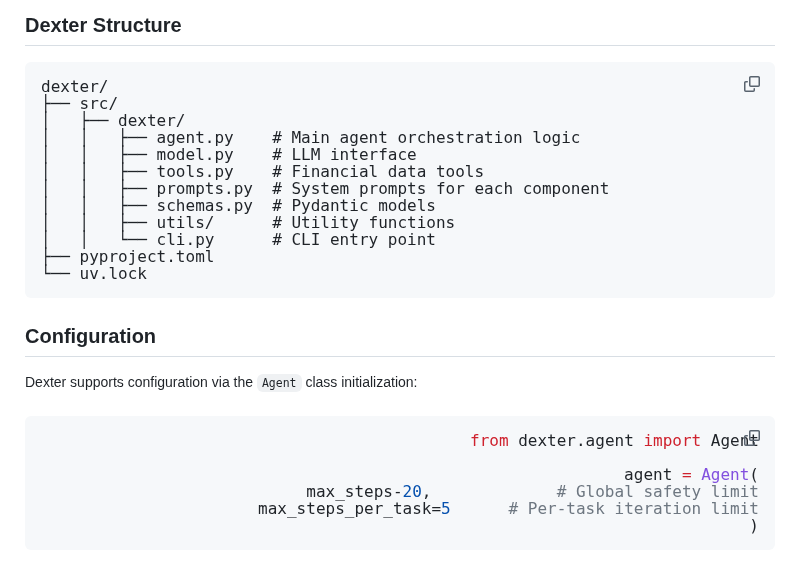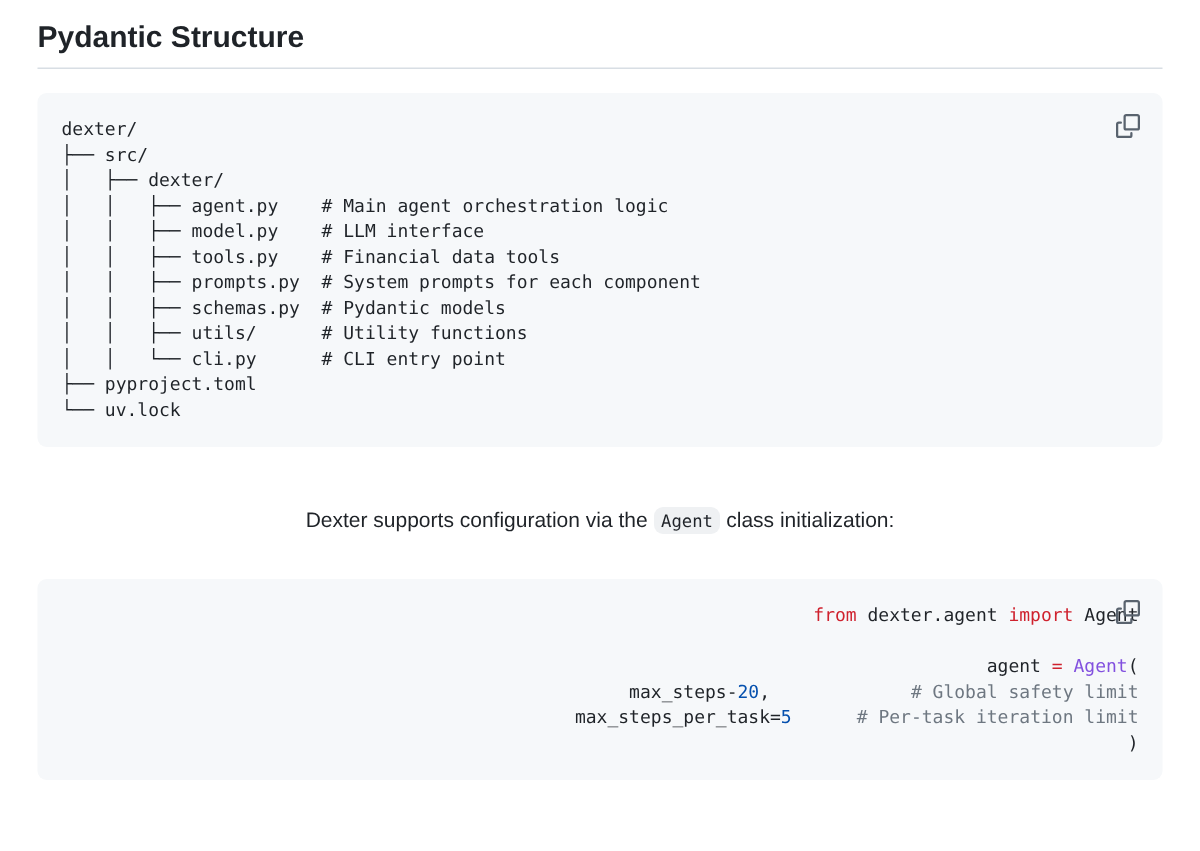--- a/index.html
+++ b/index.html
@@ -26,21 +26,21 @@
   .code-block {
     position: relative;
     background: #f6f8fa;
     border-radius: 6px;
     padding: 16px;
     margin: 0 0 8px 0;
   }
   pre.code-pre {
     margin: 0;
     font-family: "DejaVu Sans Mono", "Liberation Mono", monospace;
-    font-size: 12px;
+    font-size: 16px;
     line-height: 17px;
     color: #1f2328;
     white-space: pre;
     overflow: hidden;
   }
   .code-line { min-height: 17px; white-space: pre; text-align: right; }
 
   .copy-btn {
     position: absolute;
     top: 9px;
@@ -54,41 +54,40 @@
     color: #59636e;
     cursor: pointer;
     display: flex;
     align-items: center;
     justify-content: center;
   }
   .copy-btn svg { display: block; }
 
   p.md-paragraph {
     font-size: 14px;
-    line-height: 30px;
-    margin: 33px 0 24px 0;
+    line-height: 18px;
+    margin: 16px 0 24px 0;
     color: #1f2328;
-    text-align: center;
   }
   code.inline-code {
     font-family: "DejaVu Sans Mono", "Liberation Mono", monospace;
     font-size: 11.5px;
     background: #eff1f3;
     padding: 2px 5px;
     border-radius: 6px;
     color: #1f2328;
     white-space: nowrap;
   }
 </style>
 </head>
 <body>
 
 <div class="container">
 
-  <h2 class="md-heading">Pydantic Structure</h2>
+  <h2 class="md-heading">Dexter Structure</h2>
 
   <div class="code-block">
     <button class="copy-btn" aria-label="Copy">
       <span>
         <svg width="16" height="16" viewBox="0 0 16 16" fill="currentColor" aria-hidden="true">
           <path d="M0 6.75C0 5.784.784 5 1.75 5h1.5a.75.75 0 0 1 0 1.5h-1.5a.25.25 0 0 0-.25.25v7.5c0 .138.112.25.25.25h7.5a.25.25 0 0 0 .25-.25v-1.5a.75.75 0 0 1 1.5 0v1.5A1.75 1.75 0 0 1 9.25 16h-7.5A1.75 1.75 0 0 1 0 14.25Z"></path>
           <path d="M5 1.75C5 .784 5.784 0 6.75 0h7.5C15.216 0 16 .784 16 1.75v7.5A1.75 1.75 0 0 1 14.25 11h-7.5A1.75 1.75 0 0 1 5 9.25Zm1.75-.25a.25.25 0 0 0-.25.25v7.5c0 .138.112.25.25.25h7.5a.25.25 0 0 0 .25-.25v-7.5a.25.25 0 0 0-.25-.25Z"></path>
         </svg>
       </span>
     </button>
@@ -99,20 +98,21 @@
 │   │   ├── model.py    # LLM interface
 │   │   ├── tools.py    # Financial data tools
 │   │   ├── prompts.py  # System prompts for each component
 │   │   ├── schemas.py  # Pydantic models
 │   │   ├── utils/      # Utility functions
 │   │   └── cli.py      # CLI entry point
 ├── pyproject.toml
 └── uv.lock</pre>
   </div>
 
+  <h2 class="md-heading second">Configuration</h2>
 
   <p class="md-paragraph"><span>Dexter supports configuration via the </span><code class="inline-code">Agent</code><span> class initialization:</span></p>
 
   <div class="code-block">
     <button class="copy-btn" aria-label="Copy">
       <span>
         <svg width="16" height="16" viewBox="0 0 16 16" fill="currentColor" aria-hidden="true">
           <path d="M0 6.75C0 5.784.784 5 1.75 5h1.5a.75.75 0 0 1 0 1.5h-1.5a.25.25 0 0 0-.25.25v7.5c0 .138.112.25.25.25h7.5a.25.25 0 0 0 .25-.25v-1.5a.75.75 0 0 1 1.5 0v1.5A1.75 1.75 0 0 1 9.25 16h-7.5A1.75 1.75 0 0 1 0 14.25Z"></path>
           <path d="M5 1.75C5 .784 5.784 0 6.75 0h7.5C15.216 0 16 .784 16 1.75v7.5A1.75 1.75 0 0 1 14.25 11h-7.5A1.75 1.75 0 0 1 5 9.25Zm1.75-.25a.25.25 0 0 0-.25.25v7.5c0 .138.112.25.25.25h7.5a.25.25 0 0 0 .25-.25v-7.5a.25.25 0 0 0-.25-.25Z"></path>
         </svg>

